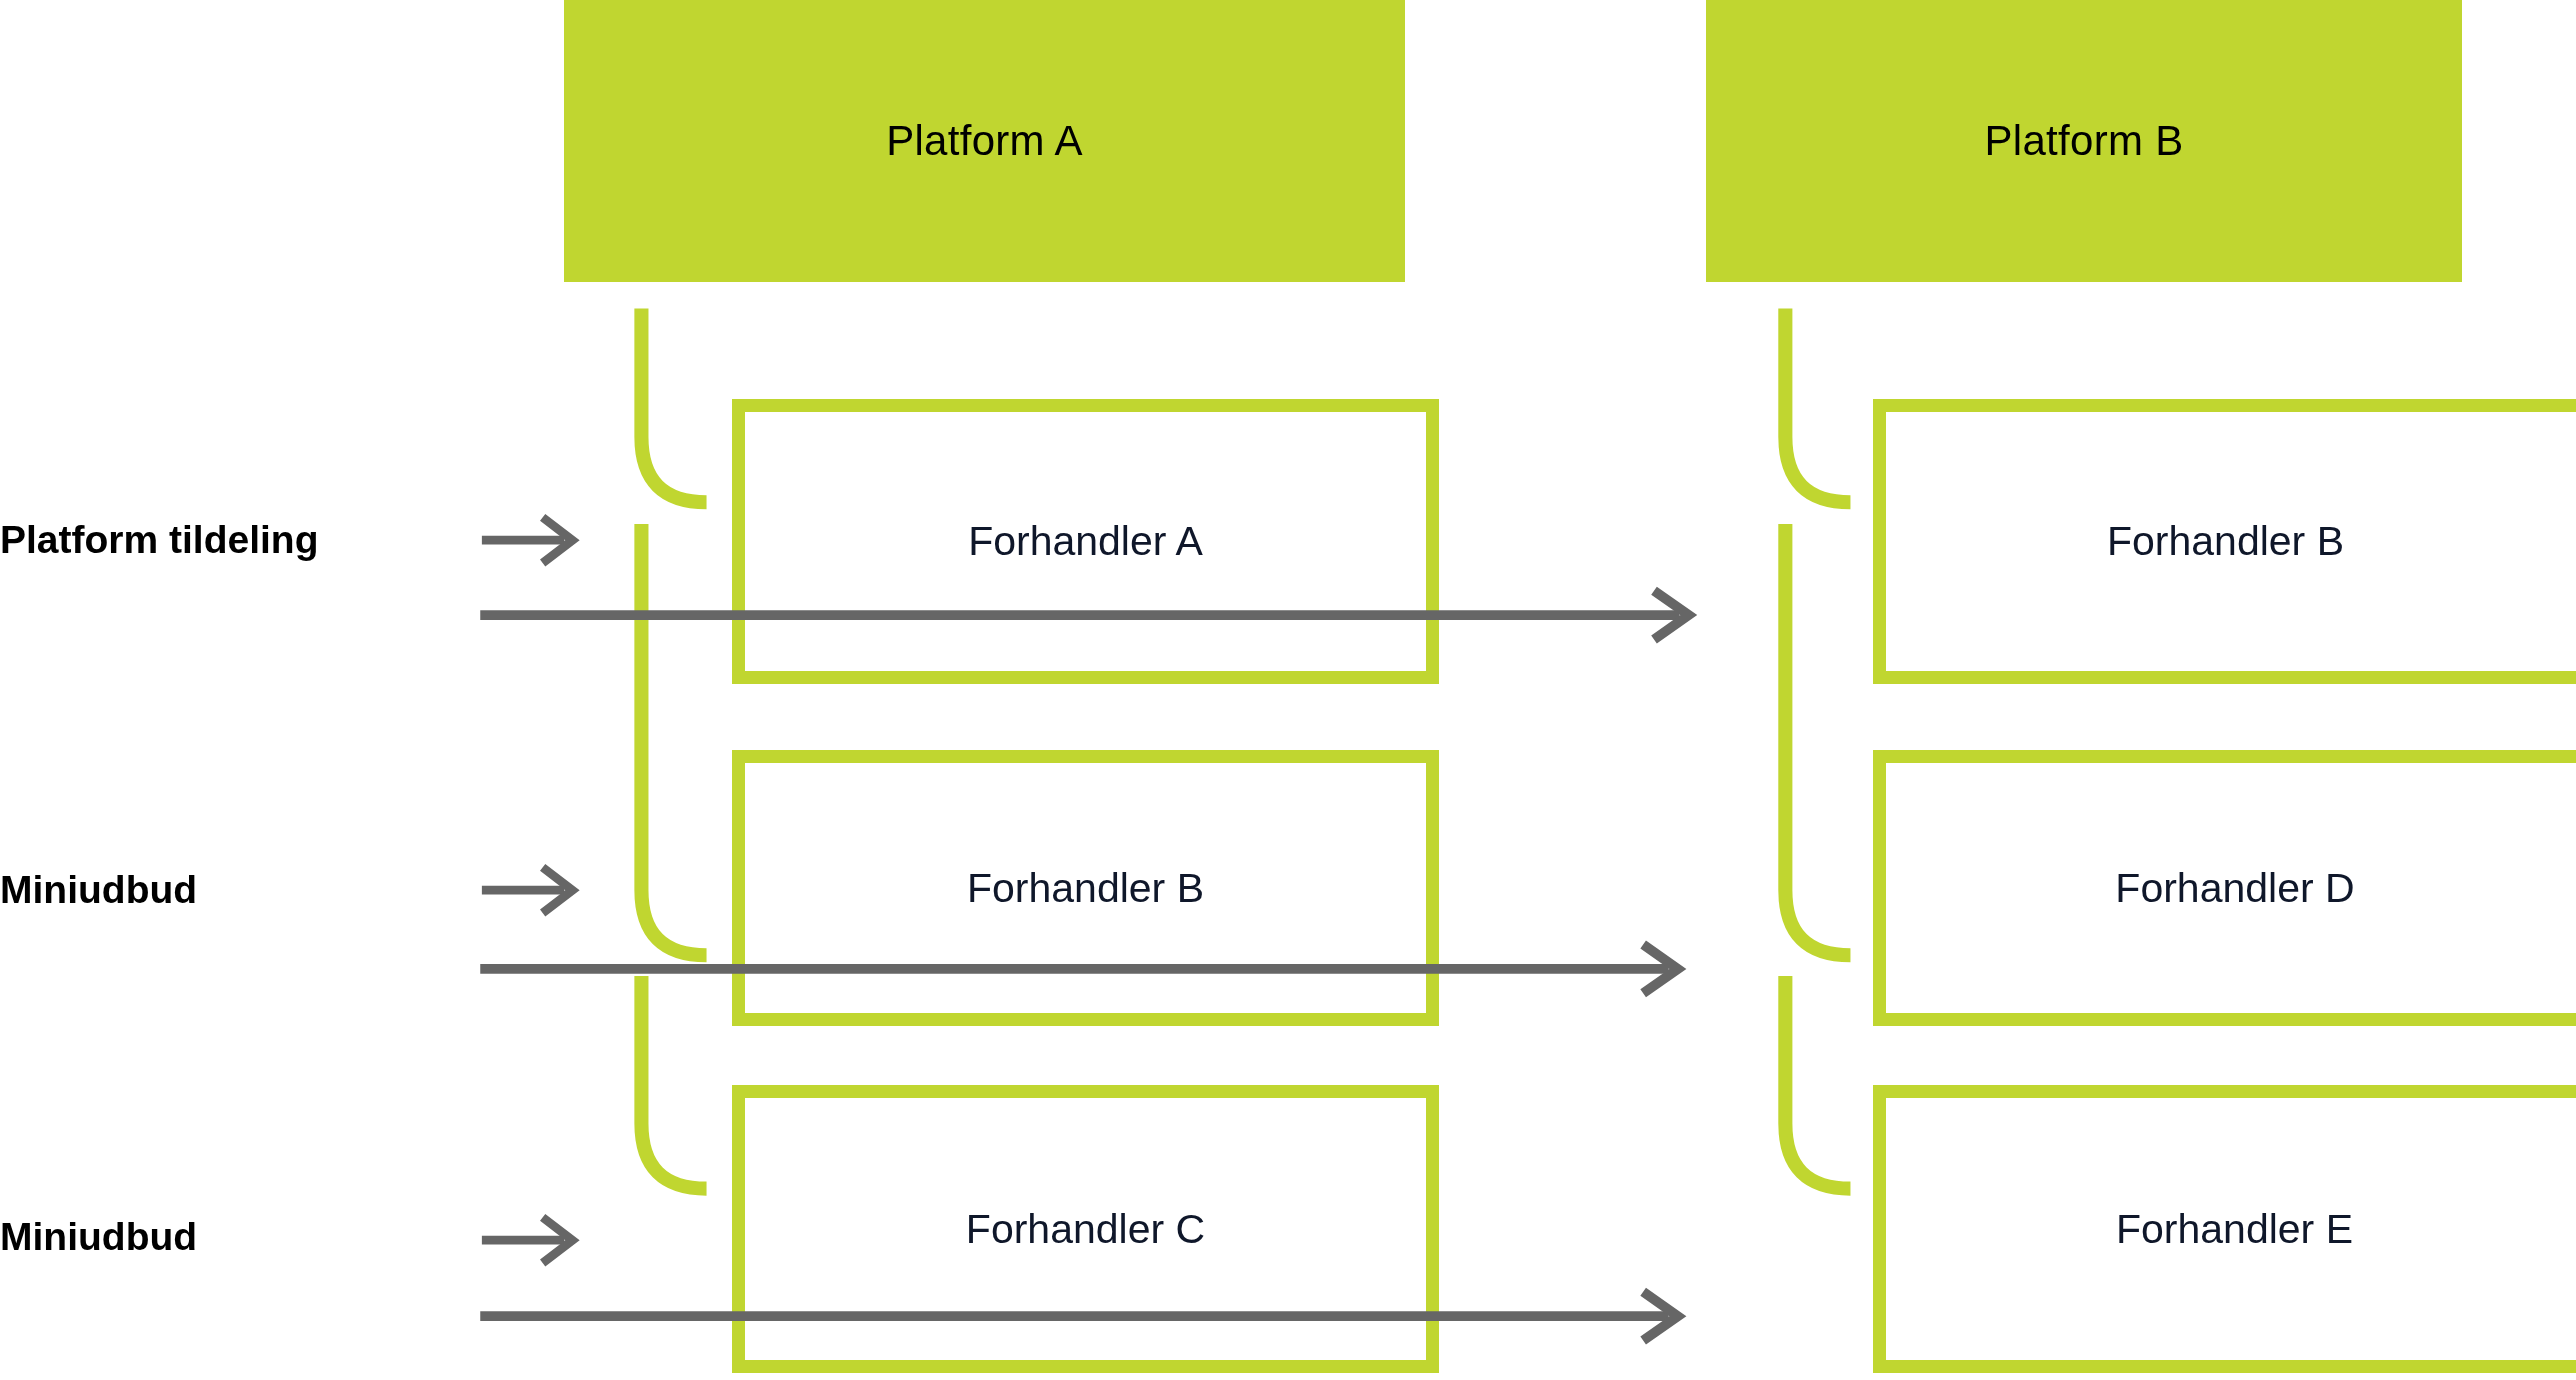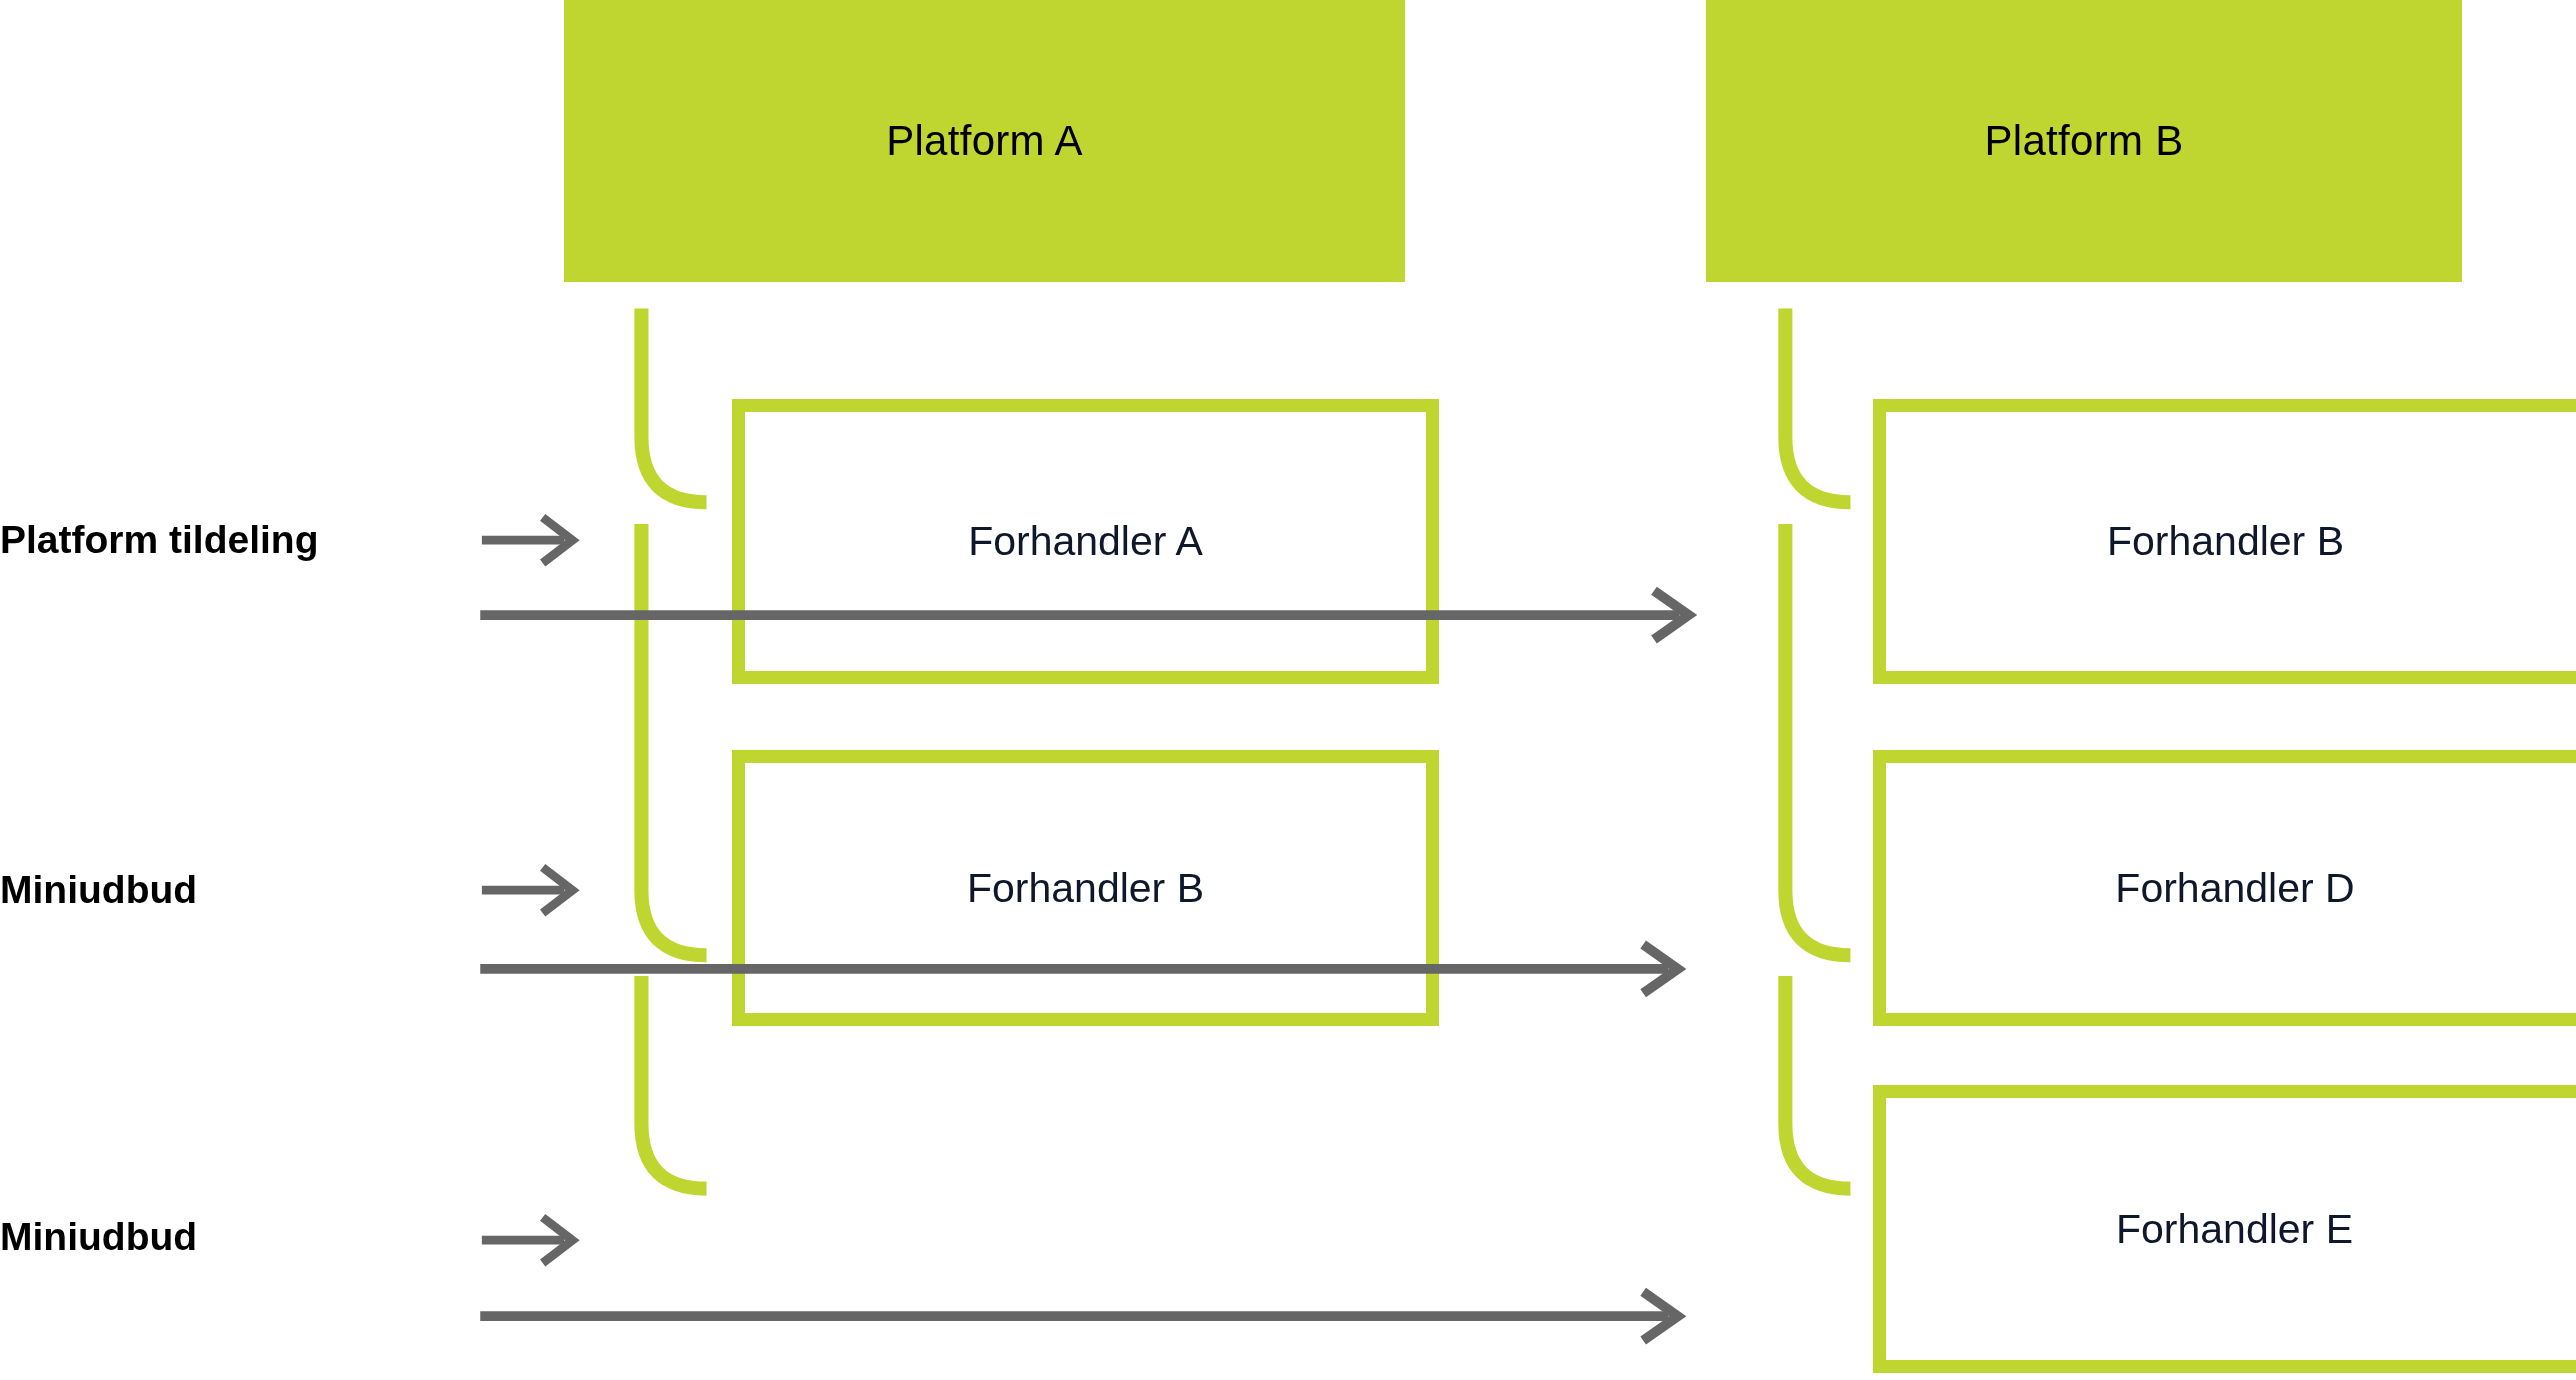--- a/index.html
+++ b/index.html
@@ -95,20 +95,23 @@
   </div>
 
   <div class="dealer-box" style="left: 732px; top: 399px; width: 707px; height: 285px; --green: #c0d630;">
     <span class="dealer-label">Forhandler A</span>
   </div>
 
   <div class="dealer-box" style="left: 732px; top: 750px; width: 707px; height: 276px; --green: #c0d630;">
     <span class="dealer-label">Forhandler B</span>
   </div>
 
+  <div class="dealer-box" style="left: 732px; top: 1085px; width: 707px; height: 288px; --green: #c0d630;">
+    <span class="dealer-label">Forhandler C</span>
+  </div>
 
   <div class="dealer-box" style="left: 1873px; top: 399px; width: 743px; height: 285px; --green: #c0d630;">
     <span class="dealer-label" style="margin-right:38px;">Forhandler B</span>
   </div>
 
   <div class="dealer-box" style="left: 1873px; top: 750px; width: 743px; height: 276px; --green: #c0d630;">
     <span class="dealer-label" style="margin-right:19px;">Forhandler D</span>
   </div>
 
   <div class="dealer-box" style="left: 1873px; top: 1085px; width: 743px; height: 288px; --green: #c0d630;">

